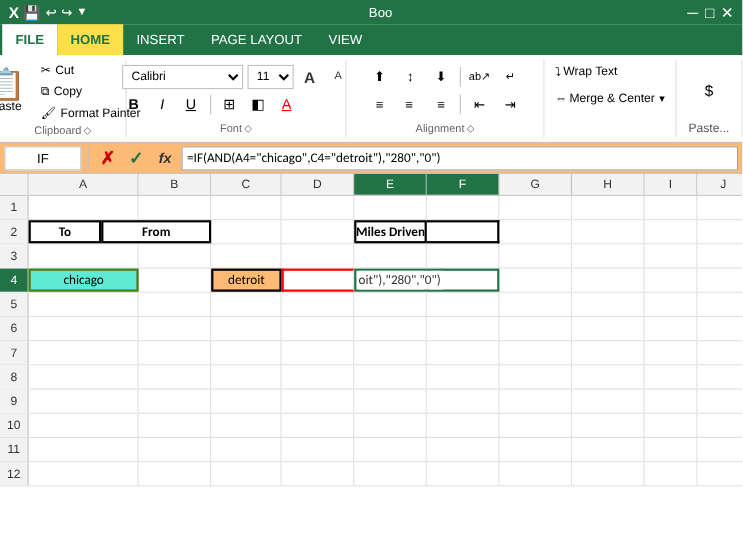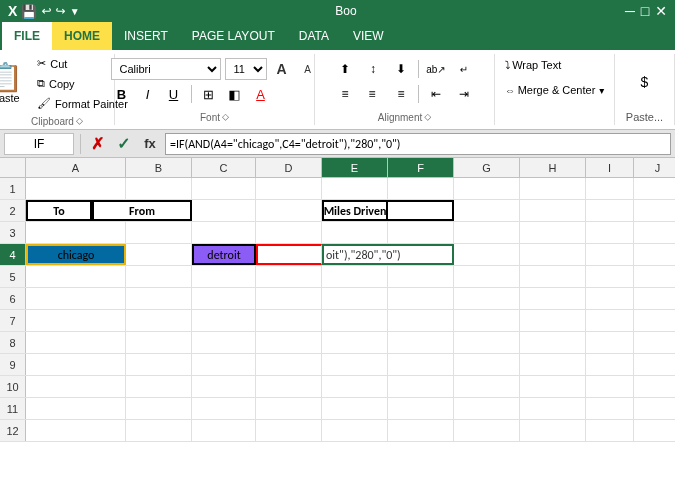--- a/index.html
+++ b/index.html
@@ -225,21 +225,21 @@
       cursor: pointer;
       font-size: 14px;
     }
 
     
     .formula-bar {
       display: flex;
       align-items: center;
       height: 28px;
       border-bottom: 1px solid #c0c0c0;
-      background: #e5e5e5;
+      background: #fdba74;
       padding: 0 4px;
       gap: 4px;
     }
     .cell-ref {
       width: 70px;
       height: 22px;
       border: 1px solid #c0c0c0;
       padding: 0 4px;
       font-size: 12px;
       text-align: center;
@@ -334,26 +334,26 @@
       cursor: cell;
       position: relative;
       font-family: 'Calibri', Arial, sans-serif;
     }
     .cell.header-cell {
       font-weight: bold;
       justify-content: center;
       border: 2px solid #000;
     }
     .cell.data-cell-chicago {
-      border: 2px solid #eab308;
-      background: #0369a1;
+      border: 2px solid #4d7c0f;
+      background: #5eead4;
     }
     .cell.data-cell-detroit {
       border: 2px solid #000;
-      background: #8b5cf6;
+      background: #fdba74;
     }
     .cell.formula-cell {
       border: 2px solid #217346;
       background: white;
       color: #333;
     }
     .cell.formula-cell-f {
       border: 2px solid #217346;
       background: white;
     }
@@ -386,21 +386,20 @@
     <span style="color:white;font-size:14px;cursor:pointer;">□</span>
     <span style="color:white;font-size:14px;cursor:pointer;">✕</span>
   </div>
 </div>
 
 <div class="ribbon-tabs">
   <div class="ribbon-tab active">FILE</div>
   <div class="ribbon-tab active" style="background:#fde047;color:#217346;font-weight:bold;">HOME</div>
   <div class="ribbon-tab">INSERT</div>
   <div class="ribbon-tab">PAGE LAYOUT</div>
-  <div class="ribbon-tab">DATA</div>
   <div class="ribbon-tab">VIEW</div>
 </div>
 
 <div class="ribbon">
 
   <div class="ribbon-group">
     <div class="ribbon-group-content">
       <div class="paste-btn">
         <div class="paste-icon">📋</div>
         <div style="font-size:11px;">Paste</div>
@@ -503,21 +502,21 @@
     </div>
   </div>
 
 </div>
 
 <div class="formula-bar">
   <input class="cell-ref" type="text" value="IF" style="">
   <div class="formula-divider"></div>
   <div class="formula-btn" style="color:#cc0000;font-size:16px;">✗</div>
   <div class="formula-btn" style="color:#217346;font-size:16px;">✓</div>
-  <div class="formula-btn" style="color:#333;font-size:13px;">fx</div>
+  <div class="formula-btn" style="font-style:italic;color:#333;font-size:13px;">fx</div>
   <input class="formula-input" type="text" value="=IF(AND(A4=&quot;chicago&quot;,C4=&quot;detroit&quot;),&quot;280&quot;,&quot;0&quot;)" style="">
 </div>
 
 <div class="spreadsheet">
 
   <div class="col-headers">
     <div class="corner-cell"></div>
     <div class="col-header col-b">A</div>
     <div class="col-header col-c">B</div>
     <div class="col-header col-d">C</div>

